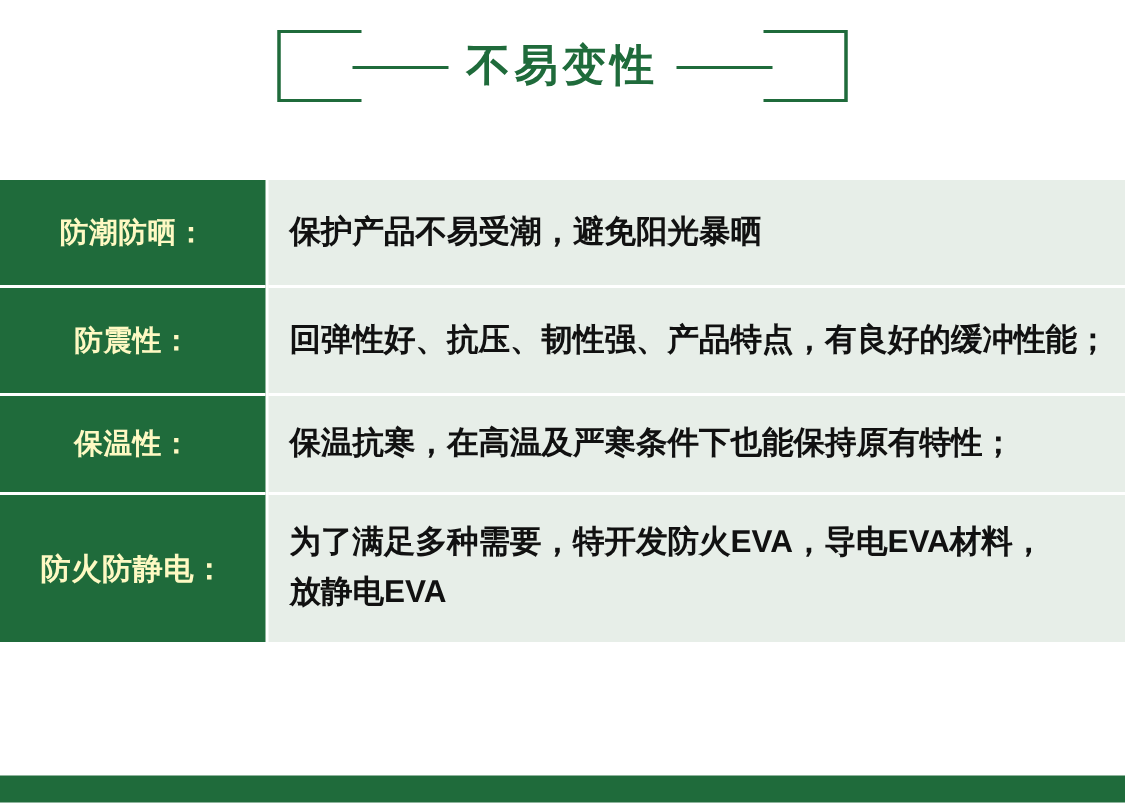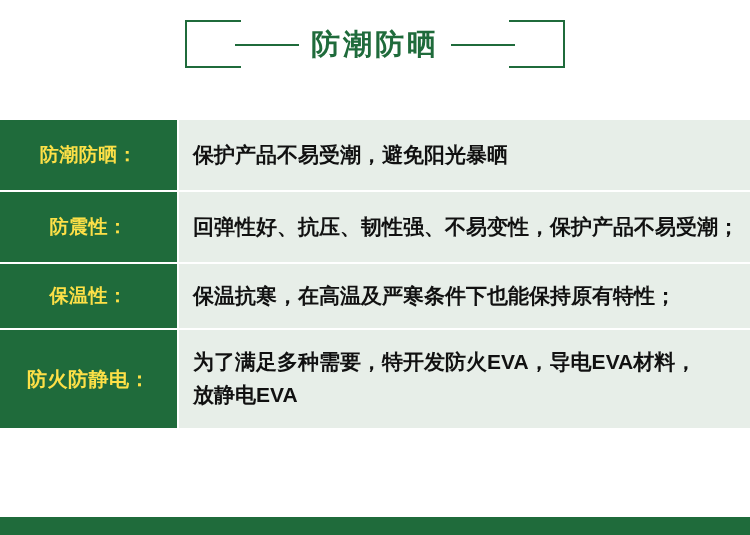--- a/index.html
+++ b/index.html
@@ -107,21 +107,21 @@
   .feature-table tr {
     border-bottom: 2px solid #ffffff;
   }
   .feature-table tr:last-child {
     border-bottom: none;
     padding-left: 15px;
   }
   .cell-label {
     width: 175px;
     background: #1f6b3b;
-    color: #fde047;
+    color: #fef9c3;
     font-size: 19px;
     font-weight: bold;
     text-align: center;
     vertical-align: middle;
     letter-spacing: 0.5px;
     border-right: 2px solid #ffffff;
   }
   .cell-value {
     background: #e7eee8;
     color: #111111;
@@ -155,36 +155,36 @@
 <div class="page">
 
   <div class="header">
     <div class="title-frame">
       <span class="corner tl"></span>
       <span class="corner bl"></span>
       <span class="corner tr"></span>
       <span class="corner br"></span>
       <span class="title-rule left"></span>
       <span class="title-rule right"></span>
-      <h1 class="main-title">防潮防晒</h1>
+      <h1 class="main-title">不易变性</h1>
     </div>
   </div>
 
   <table class="feature-table">
     <tbody>
       <tr class="r1">
         <td class="cell-label">防潮防晒：</td>
         <td class="cell-value">
           <span class="value-line">保护产品不易受潮，避免阳光暴晒</span>
         </td>
       </tr>
       <tr class="r2">
         <td class="cell-label">防震性：</td>
         <td class="cell-value">
-          <span class="value-line">回弹性好、抗压、韧性强、不易变性，保护产品不易受潮；</span>
+          <span class="value-line">回弹性好、抗压、韧性强、产品特点，有良好的缓冲性能；</span>
         </td>
       </tr>
       <tr class="r4">
         <td class="cell-label">保温性：</td>
         <td class="cell-value">
           <span class="value-line">保温抗寒，在高温及严寒条件下也能保持原有特性；</span>
         </td>
       </tr>
       <tr class="r5 row-tall">
         <td class="cell-label">防火防静电：</td>

